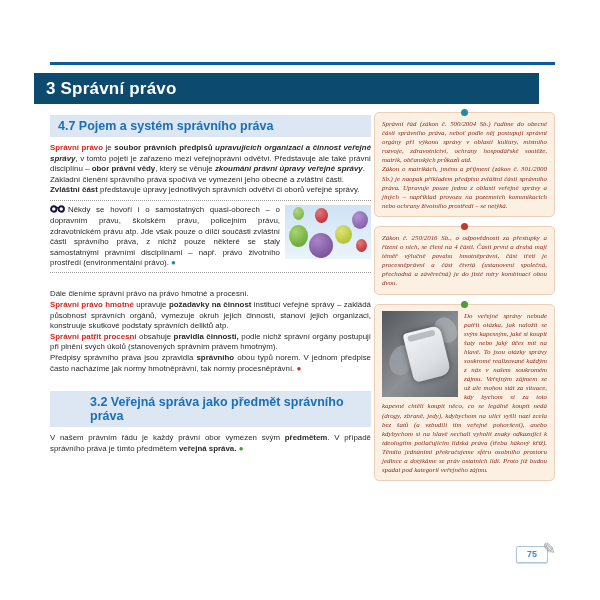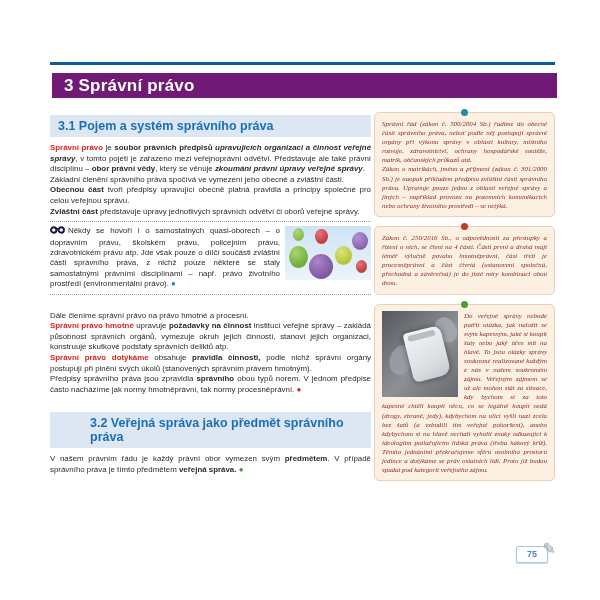--- a/index.html
+++ b/index.html
@@ -1,19 +1,19 @@
 <!DOCTYPE html>
 <html lang="cs"><head>
 <meta charset="utf-8">
 <style>
   html,body{margin:0;padding:0;background:#ffffff;}
   .page{position:relative;width:600px;height:600px;background:#ffffff;overflow:hidden;
         font-family:"Liberation Sans",sans-serif;color:#2b2b2b;}
   .top-rule{position:absolute;left:50px;top:62px;width:505px;height:3px;background:#0a5c9b;}
-  .banner{position:absolute;left:52px;top:73px;width:505px;height:25px;background:#701a75;
+  .banner{position:absolute;left:34px;top:73px;width:505px;height:31px;background:#0c4a6e;
           display:flex;align-items:center;}
   .banner h1{margin:0 0 0 12px;font-size:17px;font-weight:bold;color:#ffffff;letter-spacing:.2px;}
 
   .main-col{position:absolute;left:50px;top:115px;width:321px;}
   .section-heading{background:#dce7f3;color:#1a6fb6;font-weight:bold;font-size:12.5px;
                    padding:4px 8px 4px 8px;margin:0 0 6px 0;}
   .section-heading.second{margin-top:17px;padding-left:40px;}
   .main-col p{margin:0;font-size:7.9px;line-height:10.6px;text-align:justify;hyphens:auto;}
   .seg-n{font-weight:normal;}
   .seg-b{font-weight:bold;}
@@ -65,25 +65,24 @@
 
 <div class="page">
 
   <div class="top-rule"></div>
 
   <div class="banner">
     <h1>3 Správní právo</h1>
   </div>
 
   <div class="main-col">
-    <div class="section-heading">3.1 Pojem a systém správního práva</div>
+    <div class="section-heading">4.7 Pojem a systém správního práva</div>
 
     <p><span class="seg-rb">Správní právo</span><span class="seg-n"> je </span><span class="seg-b">soubor právních předpisů </span><span class="seg-bi">upravujících organizaci a činnost veřejné správy</span><span class="seg-n">, v tomto pojetí je zařazeno mezi veřejnoprávní odvětví. Představuje ale také právní disciplínu – </span><span class="seg-b">obor právní vědy</span><span class="seg-n">, který se věnuje </span><span class="seg-bi">zkoumání právní úpravy veřejné správy</span><span class="seg-n">.</span></p>
     <p><span class="seg-n">Základní členění správního práva spočívá ve vymezení jeho obecné a zvláštní části.</span></p>
-    <p><span class="seg-b">Obecnou část</span><span class="seg-n"> tvoří předpisy upravující obecně platná pravidla a principy společné pro celou veřejnou správu.</span></p>
     <p><span class="seg-b">Zvláštní část</span><span class="seg-n"> představuje úpravy jednotlivých správních odvětví či oborů veřejné správy.</span></p>
 
     <div class="note-block">
       <div class="balloons">
         <span class="bl" style="left:4px;top:20px;width:19px;height:22px;background:radial-gradient(circle at 35% 30%,#a9d46e,#6fae3e 70%);"></span>
         <span class="bl" style="left:24px;top:28px;width:24px;height:25px;background:radial-gradient(circle at 35% 30%,#ab85c9,#7d57a0 70%);"></span>
         <span class="bl" style="left:30px;top:3px;width:13px;height:15px;background:radial-gradient(circle at 35% 30%,#e2777a,#c23a3e 70%);"></span>
         <span class="bl" style="left:50px;top:20px;width:17px;height:19px;background:radial-gradient(circle at 35% 30%,#dbe37a,#b9c437 70%);"></span>
         <span class="bl" style="left:67px;top:6px;width:16px;height:18px;background:radial-gradient(circle at 35% 30%,#b291d1,#8a63ad 70%);"></span>
         <span class="bl" style="left:71px;top:34px;width:11px;height:13px;background:radial-gradient(circle at 35% 30%,#e2777a,#c23a3e 70%);"></span>
@@ -91,21 +90,21 @@
       </div>
       <p><span class="glasses"><svg width="15" height="8" viewBox="0 0 20 10">
               <circle cx="5" cy="5" r="3.6" fill="none" stroke="#17133f" stroke-width="2.6"></circle>
               <circle cx="15" cy="5" r="3.6" fill="none" stroke="#17133f" stroke-width="2.6"></circle>
               <path d="M8.4 4 Q10 2.2 11.6 4" fill="none" stroke="#17133f" stroke-width="1.8"></path>
             </svg></span><span><span class="seg-n">Někdy se hovoří i o samostatných quasi-oborech – o dopravním právu, školském právu, policejním právu, zdravotnickém právu atp. Jde však pouze o dílčí součásti zvláštní části správního práva, z nichž pouze některé se staly samostatnými právními disciplínami – např. právo životního prostředí (environmentální právo). </span><span class="seg-dt">●</span></span></p>
     </div>
 
     <p><span class="seg-n">Dále členíme správní právo na právo hmotné a procesní.</span></p>
     <p><span class="seg-rb">Správní právo hmotné</span><span class="seg-n"> upravuje </span><span class="seg-b">požadavky na činnost</span><span class="seg-n"> institucí veřejné správy – zakládá působnost správních orgánů, vymezuje okruh jejich činností, stanoví jejich organizaci, konstruuje skutkové podstaty správních deliktů atp.</span></p>
-    <p><span class="seg-rb">Správní právo dotýkáme</span><span class="seg-n"> obsahuje </span><span class="seg-b">pravidla činnosti,</span><span class="seg-n"> podle nichž správní orgány postupují při plnění svých úkolů (stanovených správním právem hmotným).</span></p>
+    <p><span class="seg-rb">Správní patřit procesní</span><span class="seg-n"> obsahuje </span><span class="seg-b">pravidla činnosti,</span><span class="seg-n"> podle nichž správní orgány postupují při plnění svých úkolů (stanovených správním právem hmotným).</span></p>
     <p><span class="seg-n">Předpisy správního práva jsou zpravidla </span><span class="seg-b">správního</span><span class="seg-n"> obou typů norem. V jednom předpise často nacházíme jak normy hmotněprávní, tak normy procesněprávní. </span><span class="seg-dr">●</span></p>
 
     <div class="section-heading second">3.2 Veřejná správa jako předmět správního práva</div>
 
     <p><span class="seg-n">V našem právním řádu je každý právní obor vymezen svým </span><span class="seg-b">předmětem</span><span class="seg-n">. V případě správního práva je tímto předmětem </span><span class="seg-b">veřejná správa.</span><span class="seg-n"> </span><span class="seg-dg">●</span></p>
   </div>
 
   <div class="sidebar">
 
     <div class="side-box">

